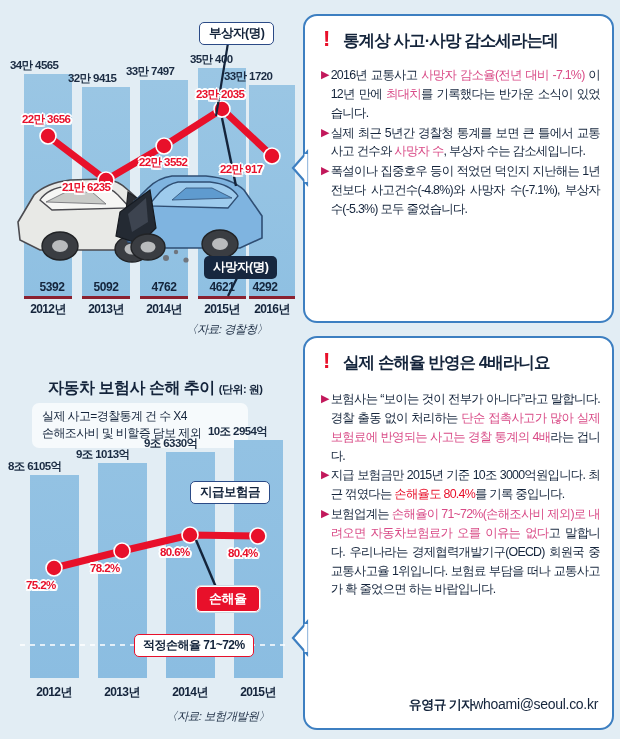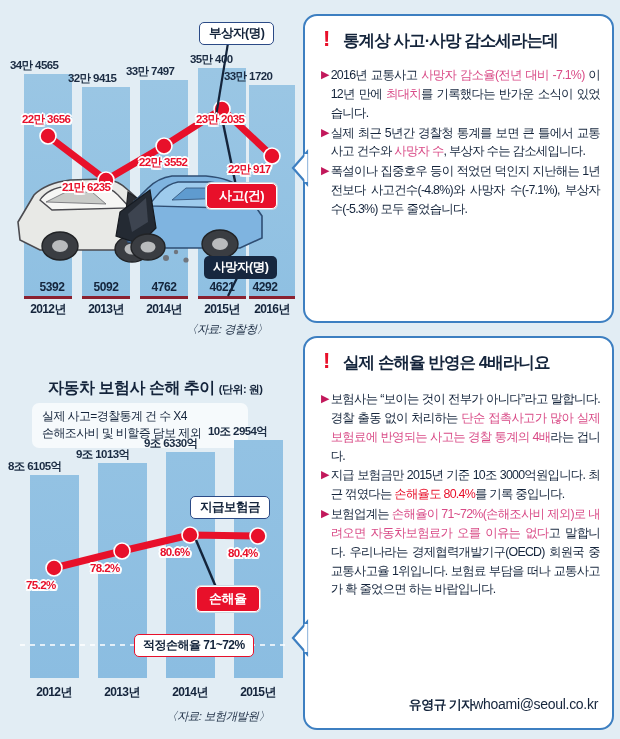--- a/index.html
+++ b/index.html
@@ -197,25 +197,24 @@
       <circle cx="272" cy="156" r="8" fill="#e8102a" stroke="#ffffff" stroke-width="1.6"></circle>
 
       <path d="M228 43 L216 116" stroke="#14243b" stroke-width="2.2" fill="none"></path>
       <path d="M222 118 L236 186" stroke="#14243b" stroke-width="2.4" fill="none"></path>
       <path d="M239 274 L228 296" stroke="#14243b" stroke-width="2.2" fill="none"></path>
     </svg>
 
     <div class="ptlabel" style="left:22px;  top:112px;">22만 3656</div>
     <div class="ptlabel" style="left:62px;  top:180px;">21만 6235</div>
     <div class="ptlabel" style="left:139px; top:155px;">22만 3552</div>
-    <div class="ptlabel" style="left:196px; top:87px;margin-top:25px;">23만 2035</div>
-    <div class="ptlabel" style="left:228px; top:162px;">22만 917</div>
+    <div class="ptlabel" style="left:196px; top:87px;">23만 2035</div>
+    <div class="ptlabel" style="left:220px; top:162px;">22만 917</div>
 
     <div class="pill-box" style="left:199px; top:22px;">부상자(명)</div>
-    <div class="pill-red" style="left:206px; top:183px;">사고(건)</div>
     <div class="pill-dark" style="left:204px; top:256px;">사망자(명)</div>
 
     <div class="deathlabel" style="left:24px;  top:280px; width:56px;">5392</div>
     <div class="deathlabel" style="left:82px;  top:280px; width:48px;">5092</div>
     <div class="deathlabel" style="left:140px; top:280px; width:48px;">4762</div>
     <div class="deathlabel" style="left:198px; top:280px; width:48px;">4621</div>
     <div class="deathlabel" style="left:249px; top:280px; width:32px;">4292</div>
 
     <div class="yearlabel" style="left:18px;  top:301px; width:60px;">2012년</div>
     <div class="yearlabel" style="left:76px;  top:301px; width:60px;">2013년</div>
@@ -238,21 +237,21 @@
       <div class="bar2" style="left:98px;  top:463px; width:49px; height:215px;"></div>
       <div class="bar2" style="left:166px; top:452px; width:49px; height:226px;"></div>
       <div class="bar2" style="left:234px; top:440px; width:49px; height:238px;"></div>
     </div>
 
     <div class="barlabel" style="left:8px;   top:459px;">8조 6105억</div>
     <div class="barlabel" style="left:76px;  top:447px;">9조 1013억</div>
     <div class="barlabel" style="left:144px; top:436px;">9조 6330억</div>
     <div class="barlabel" style="left:208px; top:424px;">10조 2954억</div>
 
-    <div class="pill-box" style="left:190px; top:496px;">지급보험금</div>
+    <div class="pill-box" style="left:190px; top:481px;">지급보험금</div>
 
     <svg class="overlay" width="300" height="739">
       <line x1="20" y1="645" x2="290" y2="645" stroke="#ffffff" stroke-width="1.6" stroke-dasharray="5,5"></line>
       <polyline points="54,568 122,551 190,535 258,536" fill="none" stroke="#e8102a" stroke-width="7" stroke-linecap="round" stroke-linejoin="round"></polyline>
       <circle cx="54" cy="568" r="8" fill="#e8102a" stroke="#ffffff" stroke-width="1.6"></circle>
       <circle cx="122" cy="551" r="8" fill="#e8102a" stroke="#ffffff" stroke-width="1.6"></circle>
       <circle cx="190" cy="535" r="8" fill="#e8102a" stroke="#ffffff" stroke-width="1.6"></circle>
       <circle cx="258" cy="536" r="8" fill="#e8102a" stroke="#ffffff" stroke-width="1.6"></circle>
       <path d="M196 540 L218 592" stroke="#14243b" stroke-width="2.4" fill="none"></path>
     </svg>

